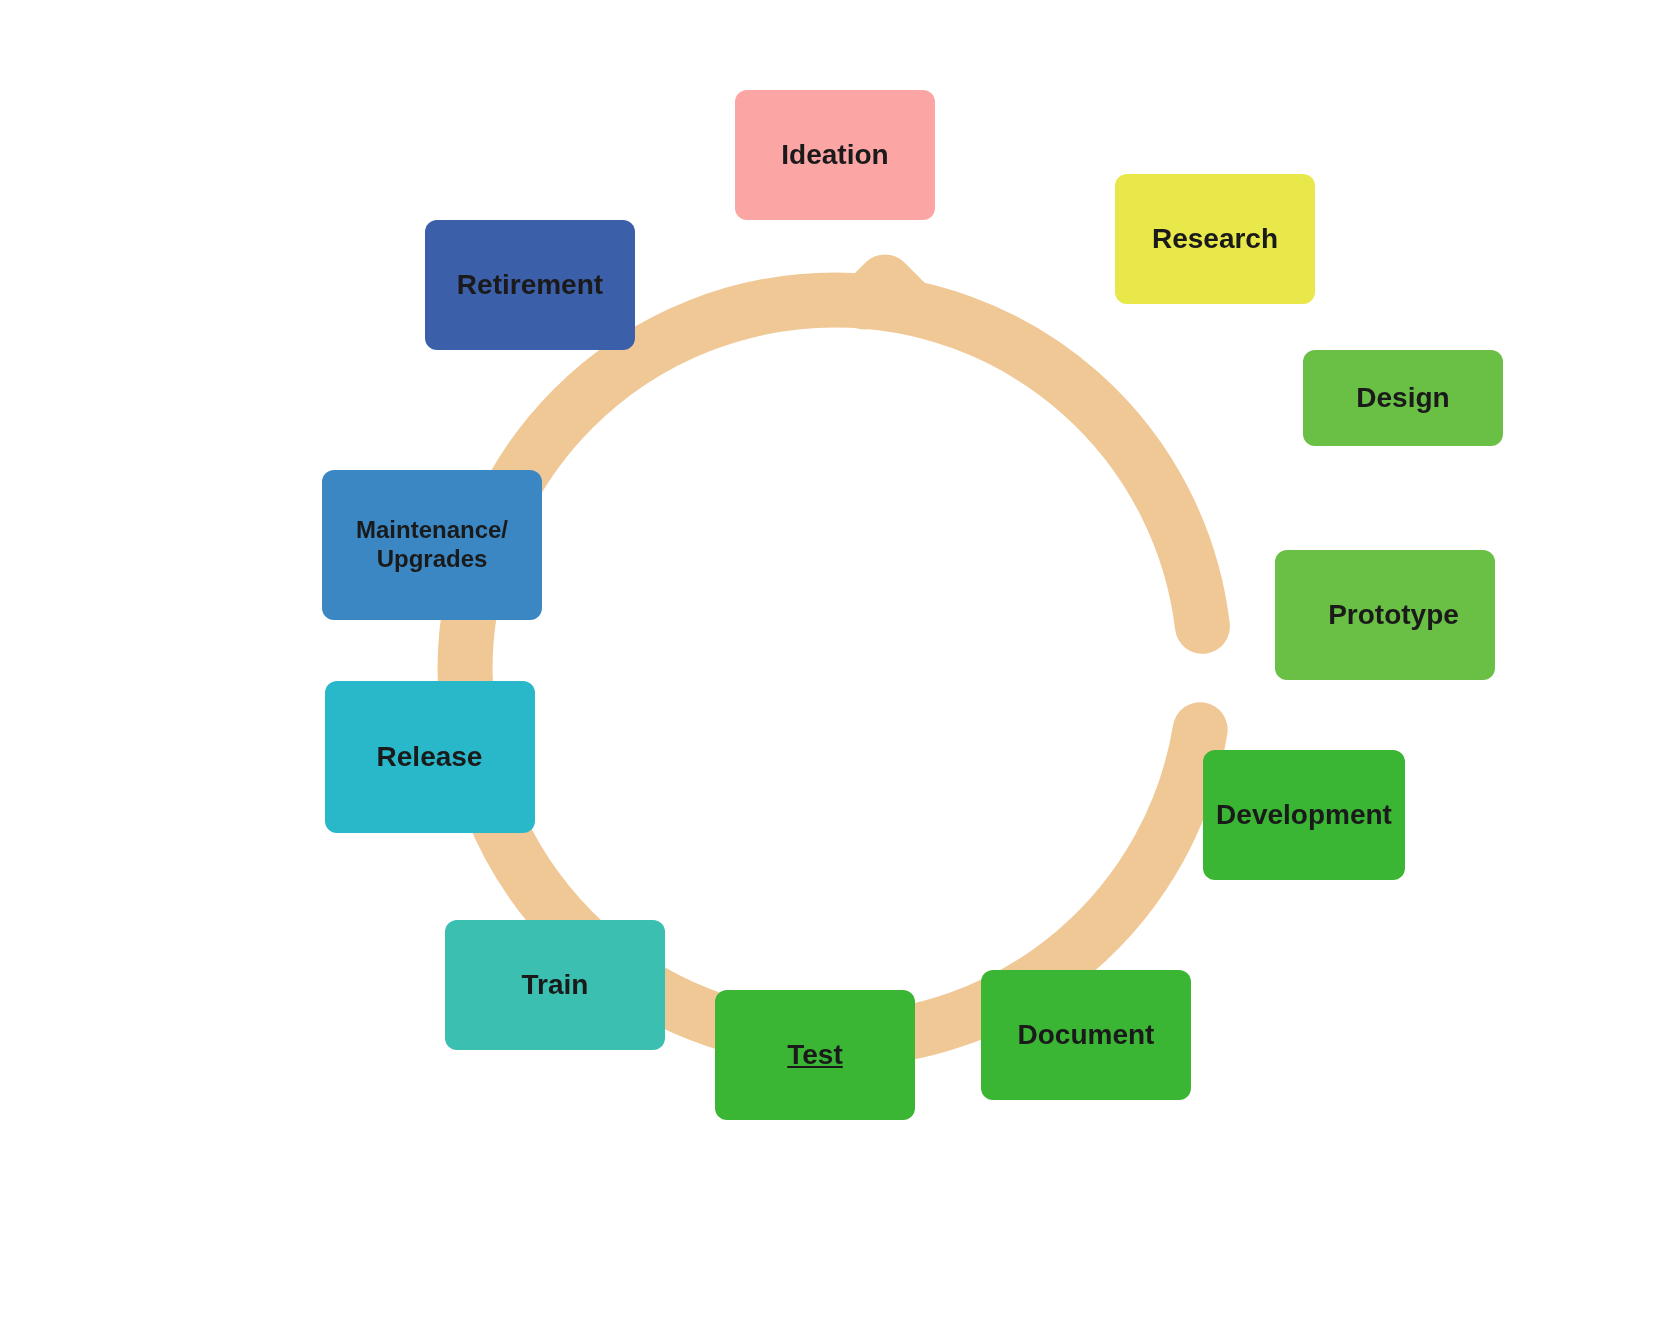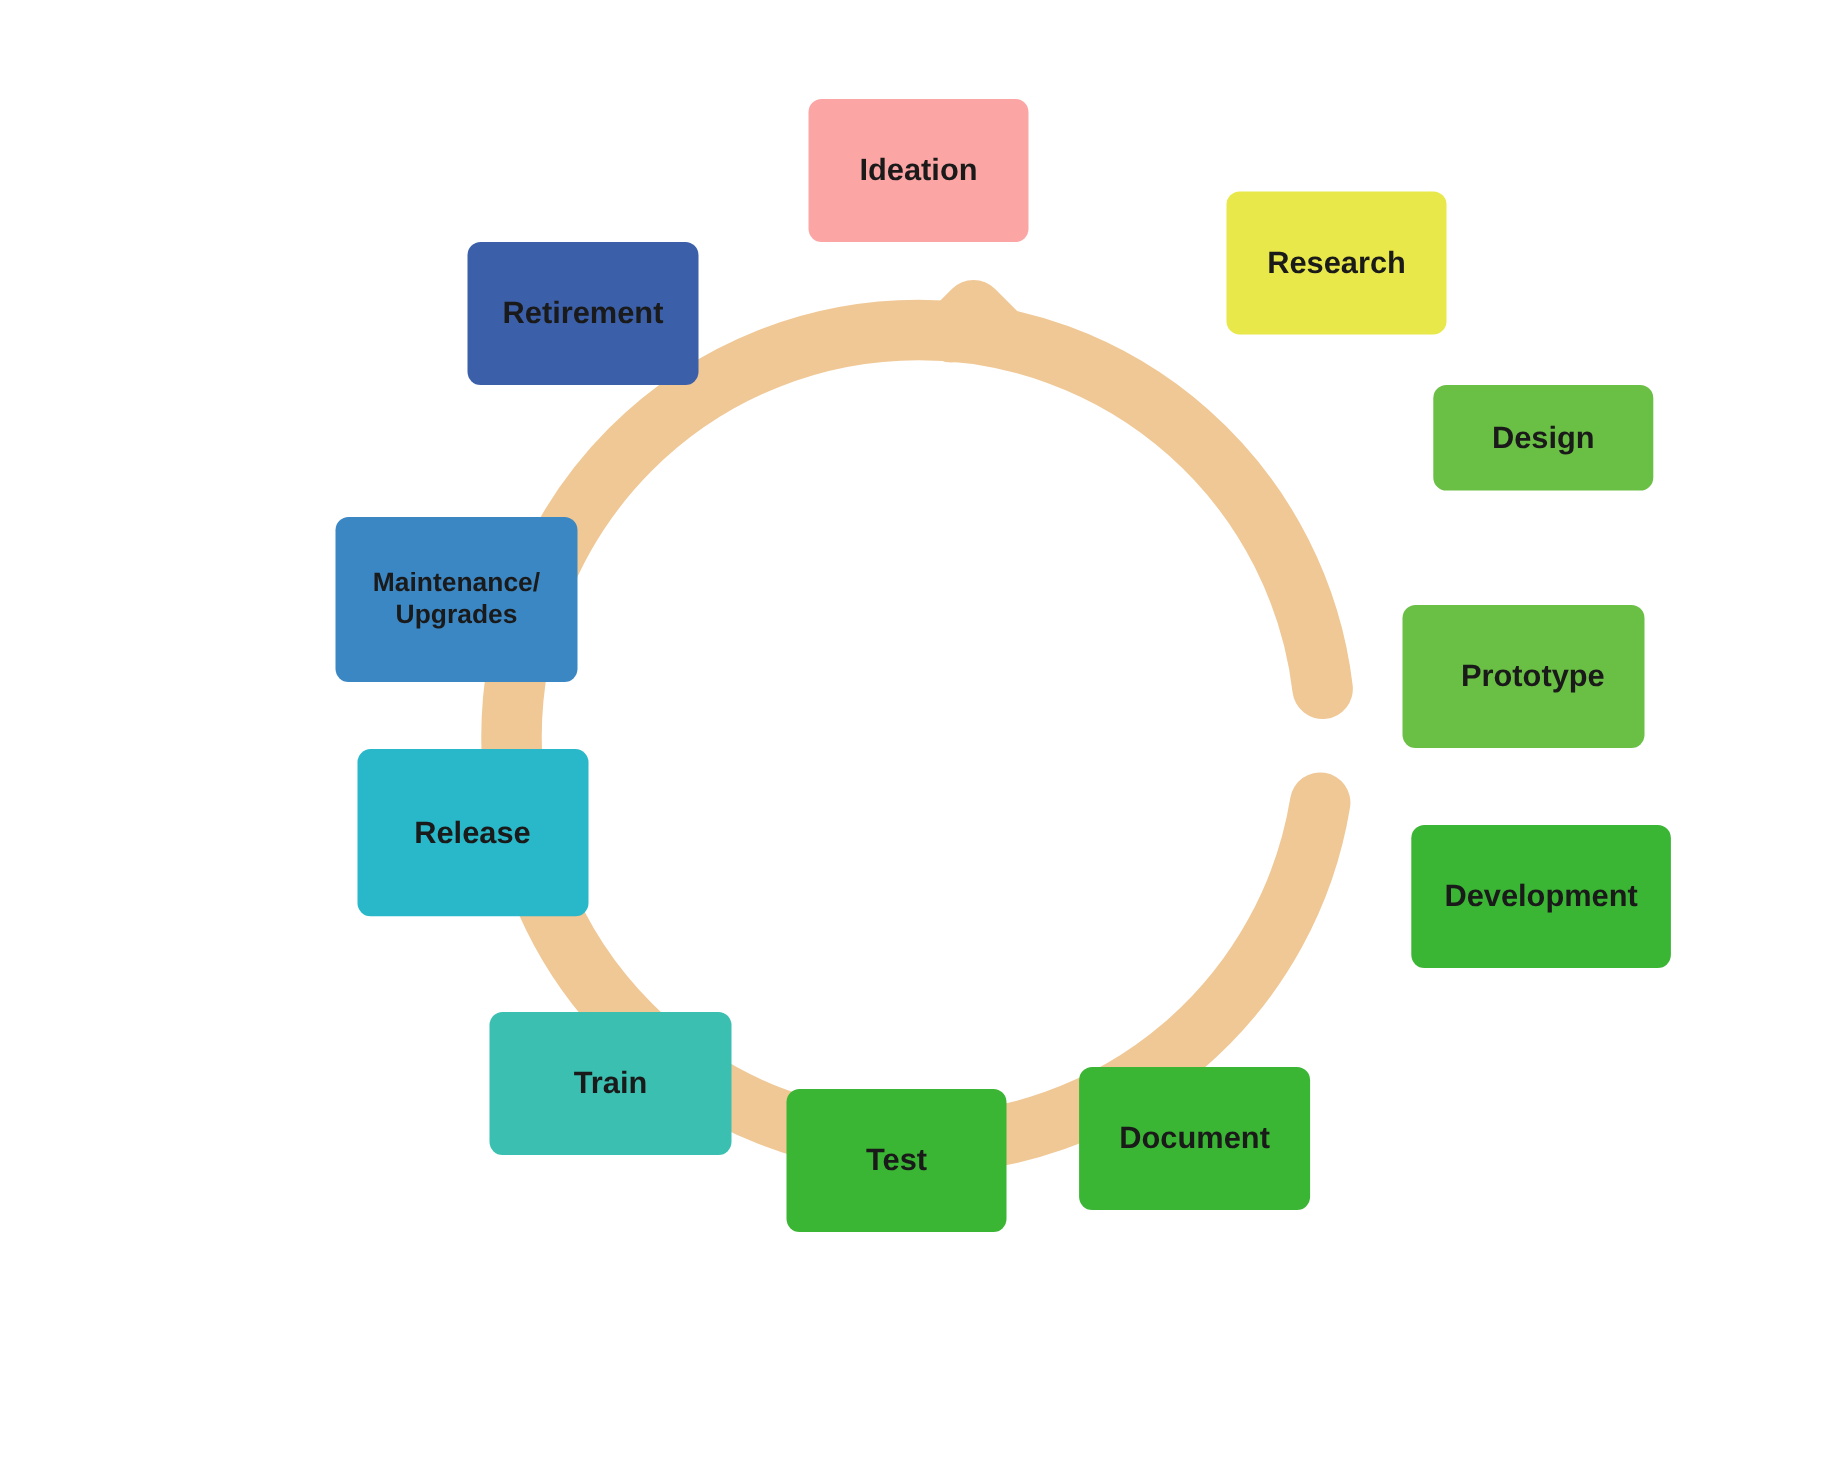--- a/index.html
+++ b/index.html
@@ -69,24 +69,24 @@
       background: #6abf45;
       width: 220px;
       height: 130px;
       top: 480px;
       left: 1040px;
       padding-left: 33px;
     }
     
     .box-development {
       background: #3ab534;
-      width: 236px;
+      width: 202px;
       height: 130px;
       top: 680px;
-      left: 1048px;
+      left: 968px;
     }
     
     .box-document {
       background: #3ab534;
       width: 210px;
       height: 130px;
       top: 900px;
       left: 730px;
     }
     
@@ -153,24 +153,24 @@
   <div class="stage-box box-research" style="background: rgb(232, 232, 74); margin-top: 24px;">Research</div>
 
   <div class="stage-box box-design" style="background: rgb(106, 191, 69);">Design</div>
 
   <div class="stage-box box-prototype" style="background: rgb(106, 191, 69);">Prototype</div>
 
   <div class="stage-box box-development" style="background: rgb(58, 181, 52);">Development</div>
 
   <div class="stage-box box-document" style="background: rgb(58, 181, 52); margin-left: 16px;">Document</div>
 
-  <div class="stage-box box-test" style="background: rgb(58, 181, 52);">Test</div>
+  <div class="stage-box box-test" style="background: rgb(58, 181, 52); text-decoration: underline;">Test</div>
 
   <div class="stage-box box-train" style="background: rgb(58, 191, 177);">Train</div>
 
   <div class="stage-box box-release" style="background: rgb(41, 184, 201);">Release</div>
 
-  <div class="stage-box box-maintenance" style="font-size: 24px; white-space: pre-line; background: rgb(59, 135, 196);">Maintenance/
+  <div class="stage-box box-maintenance" style="font-size: 24px; white-space: pre-line; background: rgb(59, 135, 196); margin-left: 17px;">Maintenance/
 Upgrades</div>
 
   <div class="stage-box box-retirement" style="background: rgb(59, 95, 168);">Retirement</div>
 
 </div>
 
 </body></html>

